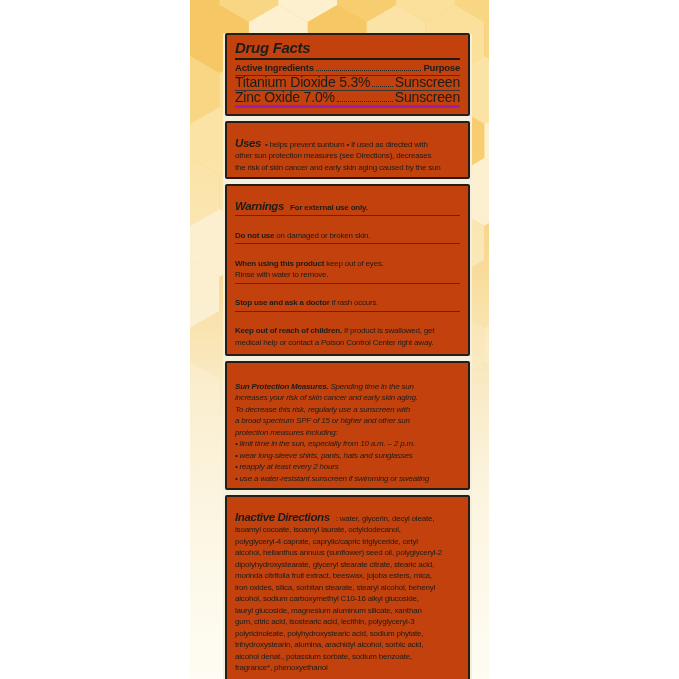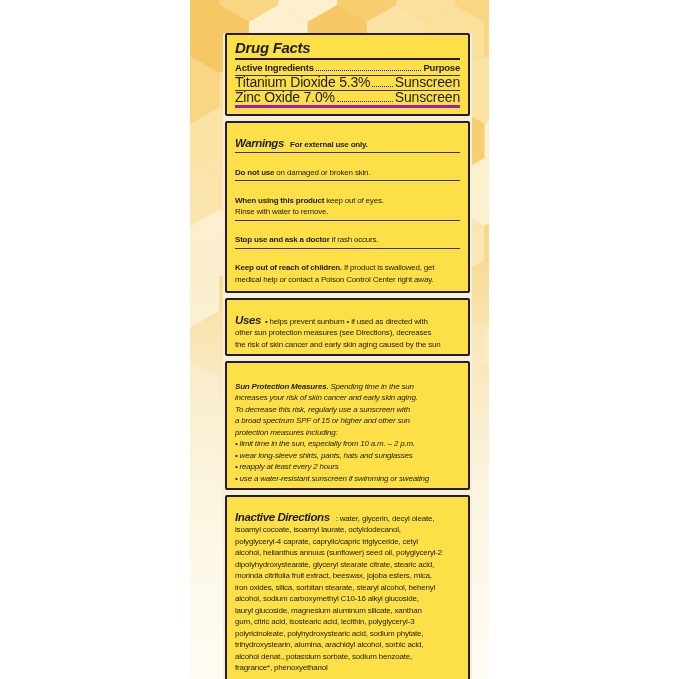--- a/index.html
+++ b/index.html
@@ -10,21 +10,21 @@
   .fade{position:absolute;left:0;top:0;width:100%;height:100%;
     background:linear-gradient(180deg,
       rgba(251,240,213,0) 0%,
       rgba(251,240,213,0) 22%,
       rgba(250,238,208,0.45) 40%,
       rgba(250,240,214,0.88) 58%,
       #fbf3dc 70%,
       #fdf9ea 86%,
       #fefcf3 100%);}
   .label{position:absolute;left:33px;top:33px;width:249px;background:#f5efde;padding:0 2px;box-sizing:border-box;border-radius:2px;}
-  .box{background:#fde047;border:2px solid #241e16;border-radius:2px;padding:3px 8px 4px;margin:0 0 5px 0;color:#1d1d1b;}
+  .box{background:#c2410c;border:2px solid #241e16;border-radius:2px;padding:3px 8px 4px;margin:0 0 5px 0;color:#1d1d1b;}
   .box:last-child{margin-bottom:0;}
   .t{font-size:8px;line-height:11.5px;letter-spacing:-0.2px;}
   .pre{white-space:pre-line;}
   .h{font-style:italic;font-weight:bold;font-size:11.5px;letter-spacing:-0.4px;margin-right:4px;}
   .b{font-weight:bold;}
   .title{font-style:italic;font-weight:bold;font-size:15px;letter-spacing:-0.3px;margin:1px 0 0 0;padding:0;}
   .rule{border-top:2px solid #1d1a15;margin:2px 0 1px;}
   .ai-row{display:flex;align-items:baseline;font-size:14px;line-height:11px;letter-spacing:-0.2px;border-bottom:1px solid #3a352e;padding:1px 0;}
   .ai-row.head{font-weight:bold;font-size:9.5px;line-height:12px;text-align:right;}
   .ai-row:last-child{border-bottom:3px solid #a21caf;margin-bottom:2px;}
@@ -154,44 +154,44 @@
           <span class="leader"></span>
           <span>Sunscreen</span>
         </div>
         <div class="ai-row">
           <span>Zinc Oxide 7.0%</span>
           <span class="leader"></span>
           <span>Sunscreen</span>
         </div>
       </section>
 
-      <section class="box t">
-        <div class="w-row pre">
-          <span class="h">Warnings</span><span class="b"> For external use only.</span>
-        </div>
-        <div class="w-row pre">
-          <span class="b">Do not use</span><span> on damaged or broken skin.</span>
-        </div>
-        <div class="w-row pre">
-          <span class="b">When using this product</span><span> keep out of eyes.
-Rinse with water to remove.</span>
-        </div>
-        <div class="w-row pre">
-          <span class="b">Stop use and ask a doctor</span><span> if rash occurs.</span>
-        </div>
-        <div class="w-row pre">
-          <span class="b">Keep out of reach of children.</span><span> If product is swallowed, get
-medical help or contact a Poison Control Center right away.</span>
-        </div>
-      </section>
-
       <section class="box t pre">
         <span class="h">Uses</span><span>• helps prevent sunburn • if used as directed with
 other sun protection measures (see Directions), decreases
 the risk of skin cancer and early skin aging caused by the sun</span>
+      </section>
+
+      <section class="box t">
+        <div class="w-row pre">
+          <span class="h">Warnings</span><span class="b"> For external use only.</span>
+        </div>
+        <div class="w-row pre">
+          <span class="b">Do not use</span><span> on damaged or broken skin.</span>
+        </div>
+        <div class="w-row pre">
+          <span class="b">When using this product</span><span> keep out of eyes.
+Rinse with water to remove.</span>
+        </div>
+        <div class="w-row pre">
+          <span class="b">Stop use and ask a doctor</span><span> if rash occurs.</span>
+        </div>
+        <div class="w-row pre">
+          <span class="b">Keep out of reach of children.</span><span> If product is swallowed, get
+medical help or contact a Poison Control Center right away.</span>
+        </div>
       </section>
 
       <section class="box t">
         <div class="pre spm">
           <span class="b">Sun Protection Measures.</span><span> Spending time in the sun
 increases your risk of skin cancer and early skin aging.
 To decrease this risk, regularly use a sunscreen with
 a broad spectrum SPF of 15 or higher and other sun
 protection measures including:</span><span>
 • limit time in the sun, especially from 10 a.m. – 2 p.m.

